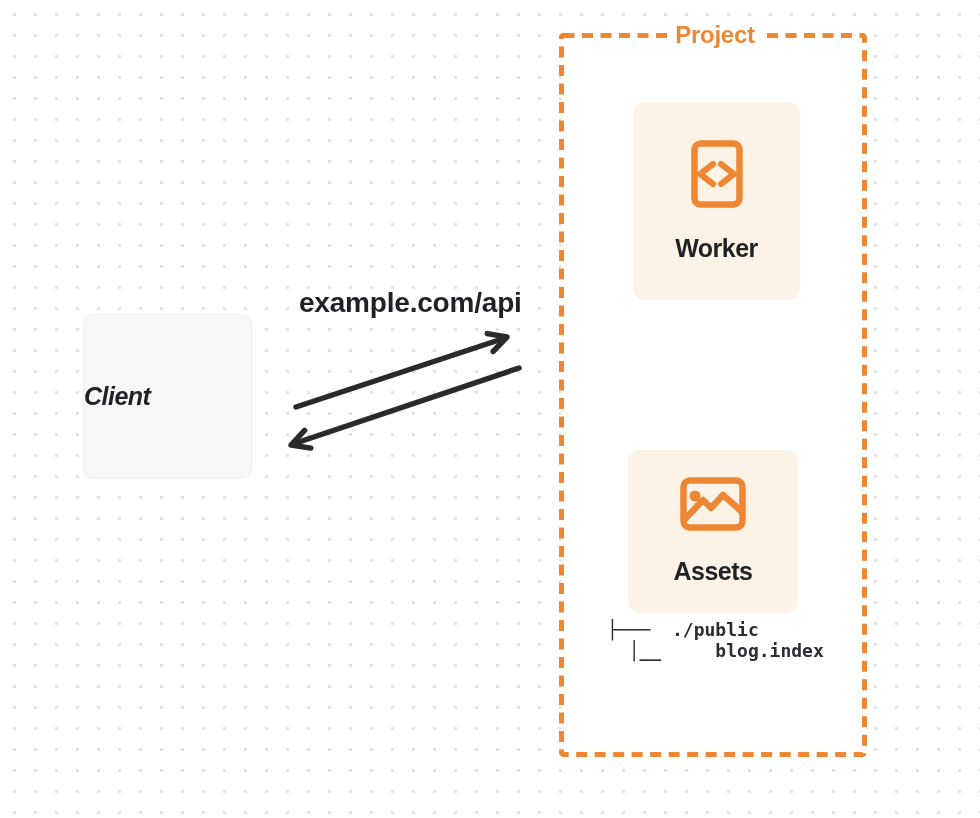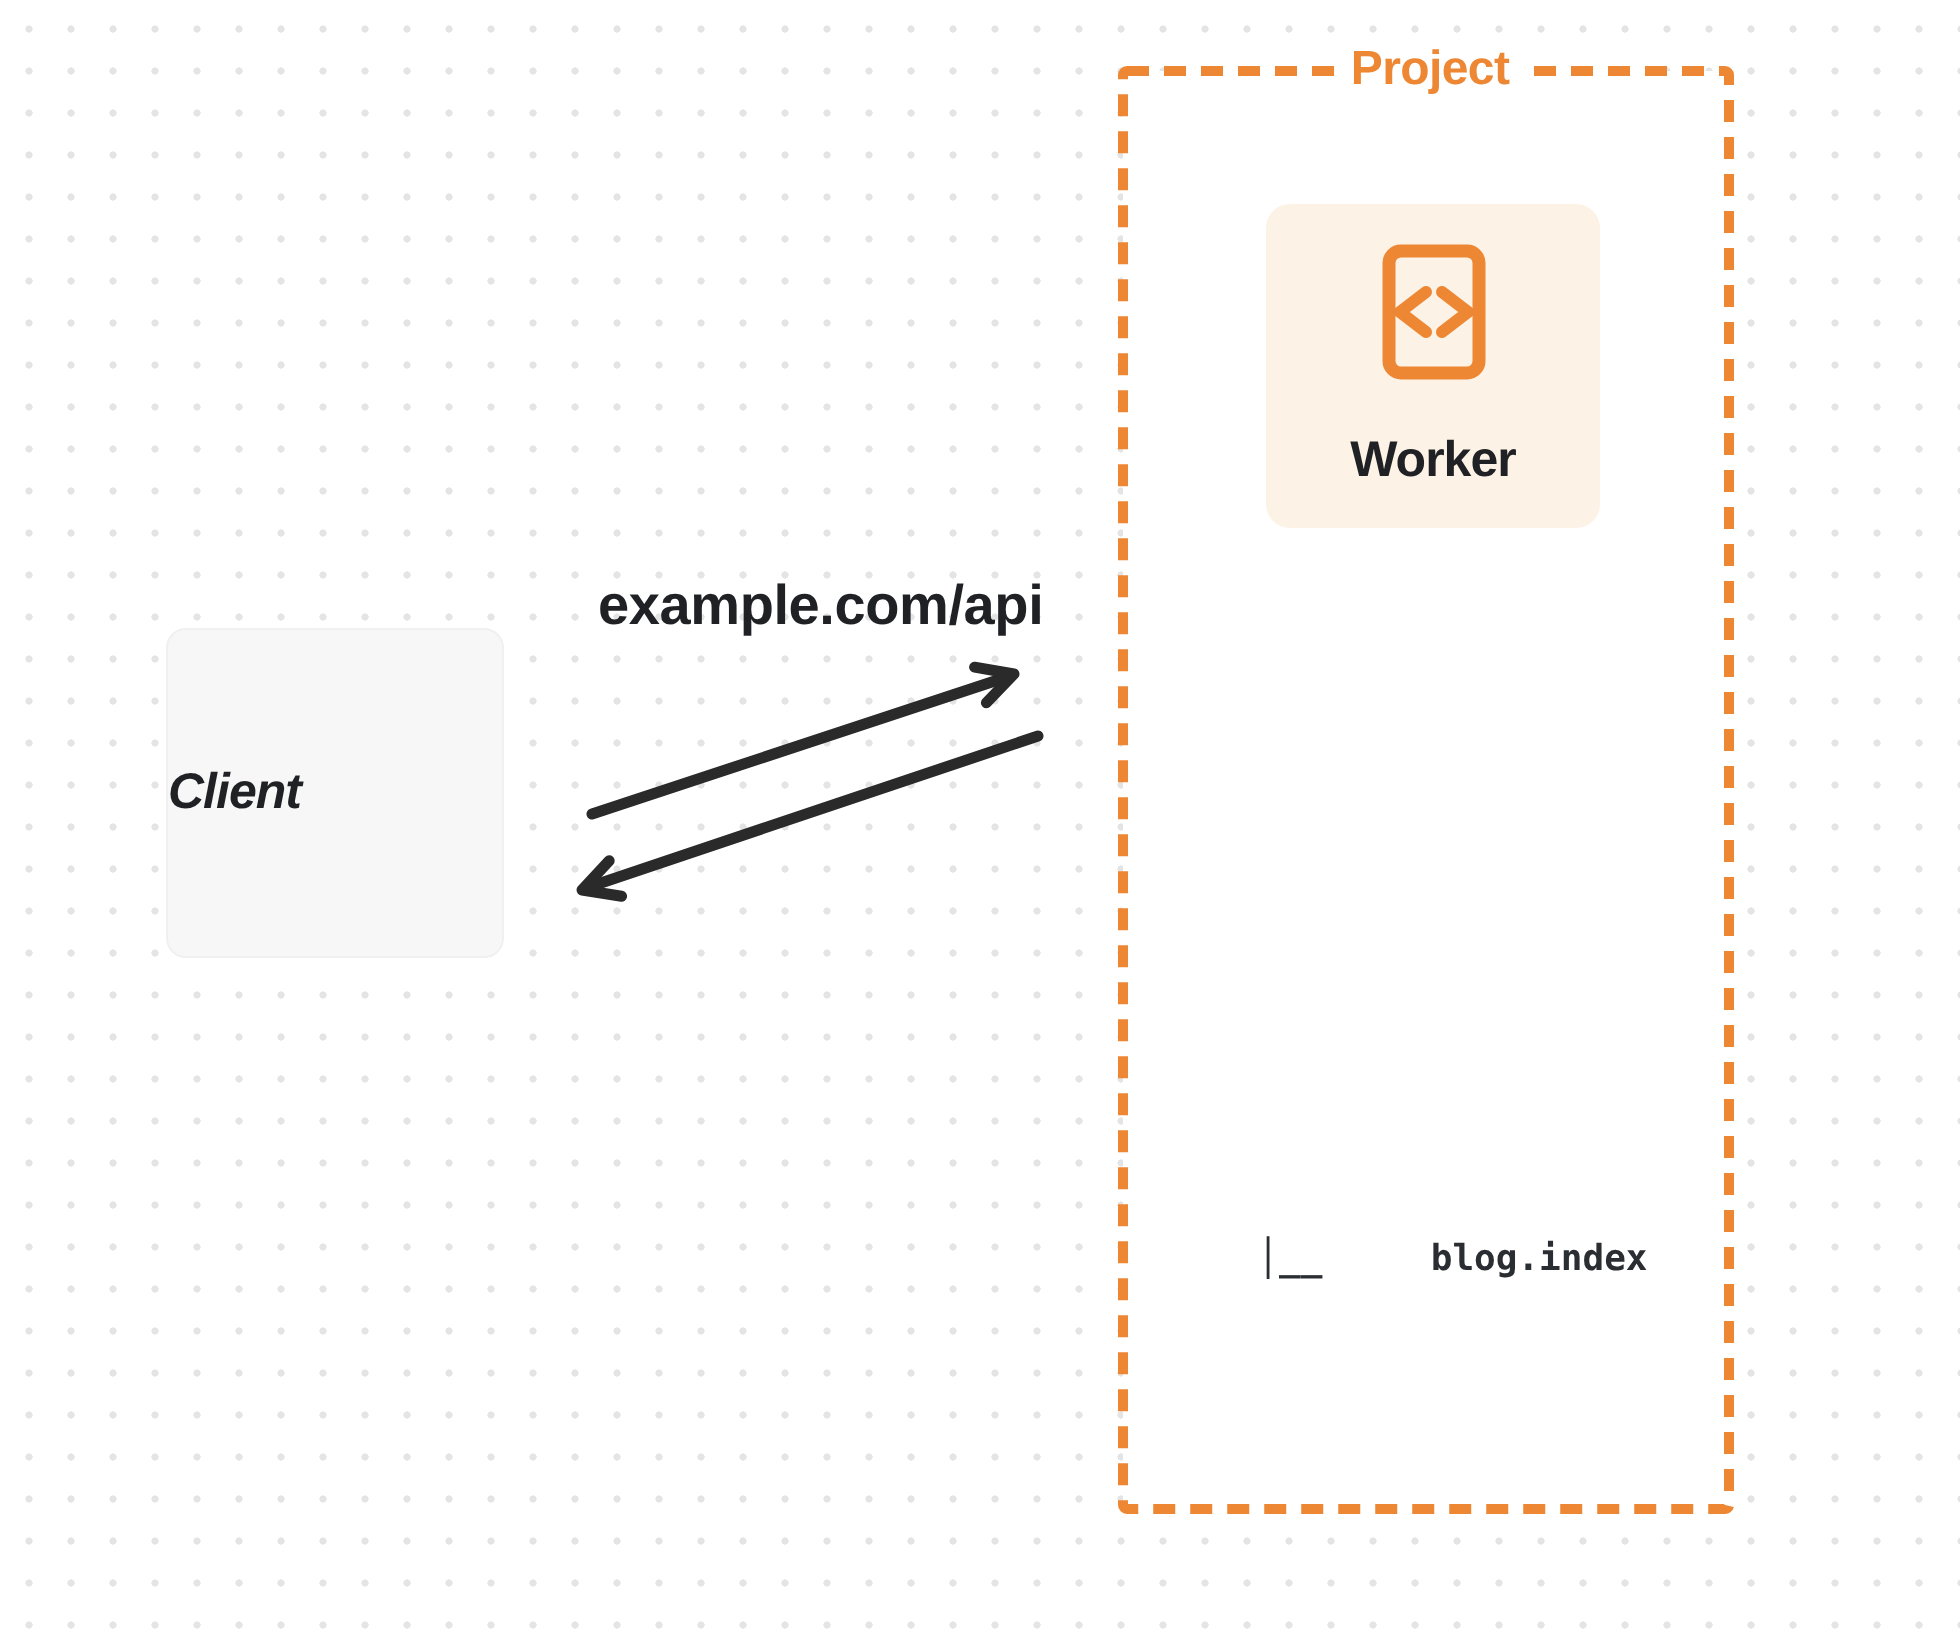--- a/index.html
+++ b/index.html
@@ -33,21 +33,21 @@
     background:#ffffff;padding:0 6px;
     font-size:24px;font-weight:bold;color:#ed8733;letter-spacing:-0.3px;
     white-space:nowrap;
     text-align:right;
   }
   .card{
     position:absolute;background:#fcf2e5;border-radius:12px;
     display:flex;flex-direction:column;align-items:center;justify-content:center;
     gap:26px;
   }
-  .card.worker{left:633px;top:102px;width:167px;height:162px;}
+  .card.worker{left:633px;top:102px;width:167px;height:198px;}
   .card.assets{left:628px;top:450px;width:170px;height:163px;}
   .file-tree{
     position:absolute;left:607px;top:619px;margin:0;
     font-family:"DejaVu Sans Mono",monospace;
     font-size:18px;line-height:21px;font-weight:700;color:#2a2d31;
     white-space:pre;
   }
 </style>
 </head>
 <body>
@@ -78,16 +78,24 @@
 
   <div class="card worker">
     <svg width="52" height="68" viewBox="0 0 52 68" fill="none" stroke="#ed8733">
       <rect x="3.5" y="3.5" width="45" height="61" rx="6" stroke-width="6.5"></rect>
       <polyline points="22,24 9,34 22,44" stroke-width="6" stroke-linecap="round" stroke-linejoin="miter"></polyline>
       <polyline points="30,24 43,34 30,44" stroke-width="6" stroke-linecap="round" stroke-linejoin="miter"></polyline>
     </svg>
     <span class="node-label">Worker</span>
   </div>
 
+  <div class="card assets">
+    <svg width="66" height="54" viewBox="0 0 66 54" fill="none" stroke="#ed8733">
+      <rect x="3.5" y="3.5" width="59" height="47" rx="6.5" stroke-width="6.5"></rect>
+      <circle cx="15" cy="19" r="5.5" fill="#ed8733" stroke="none"></circle>
+      <path d="M5,42 L23,23 L31,31 L43,18 L61,34" stroke-width="6.5" stroke-linecap="round" stroke-linejoin="round"></path>
+    </svg>
+    <span class="node-label">Assets</span>
+  </div>
 
-  <pre class="file-tree"><div>  │__     blog.index</div></pre>
+  <pre class="file-tree"><div>├───  ./public</div><div>  │__     blog.index</div></pre>
 
 </div>
 
 </body></html>

